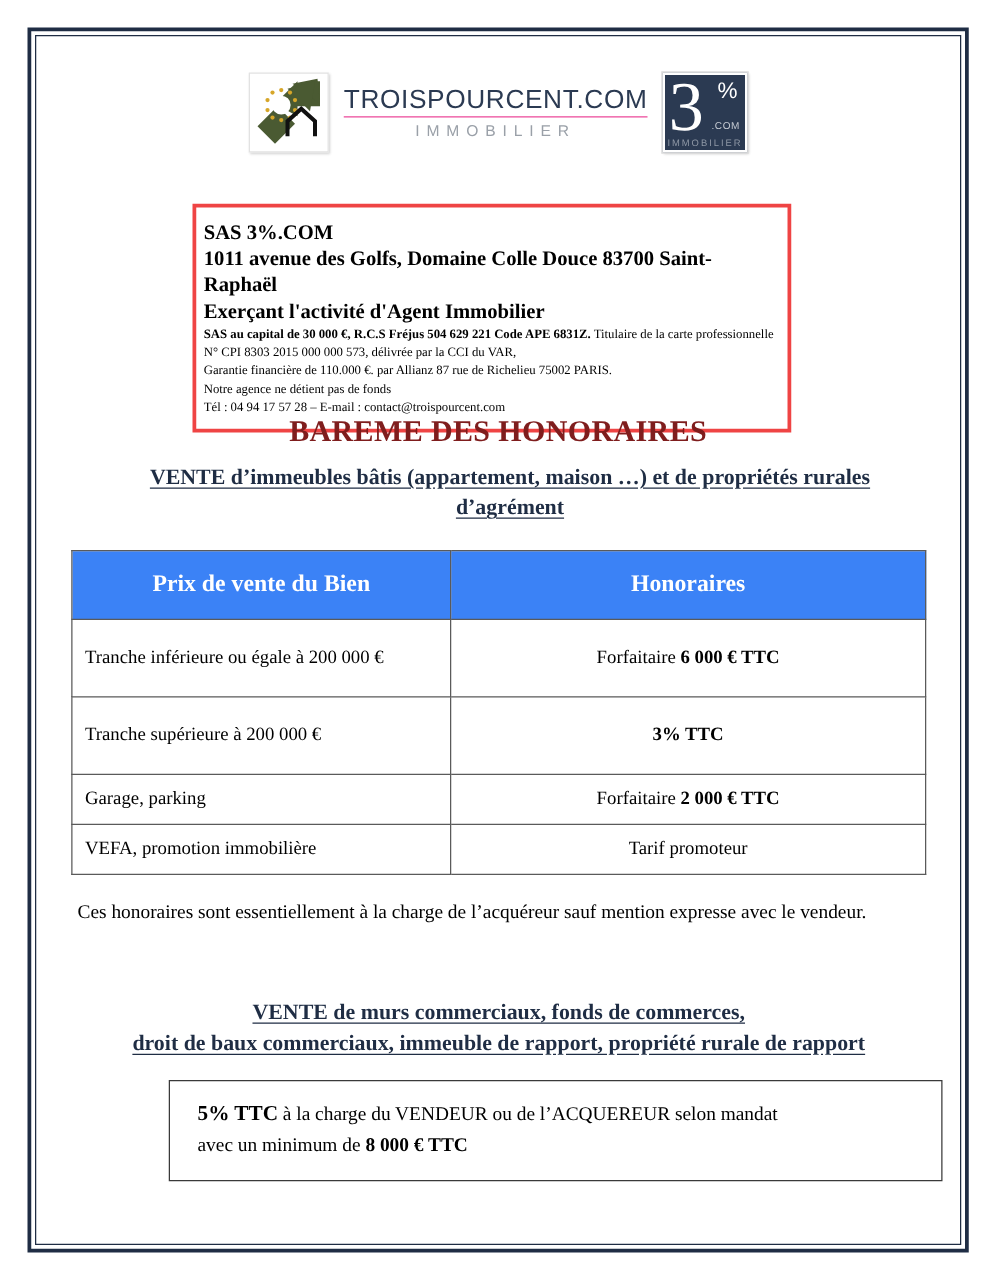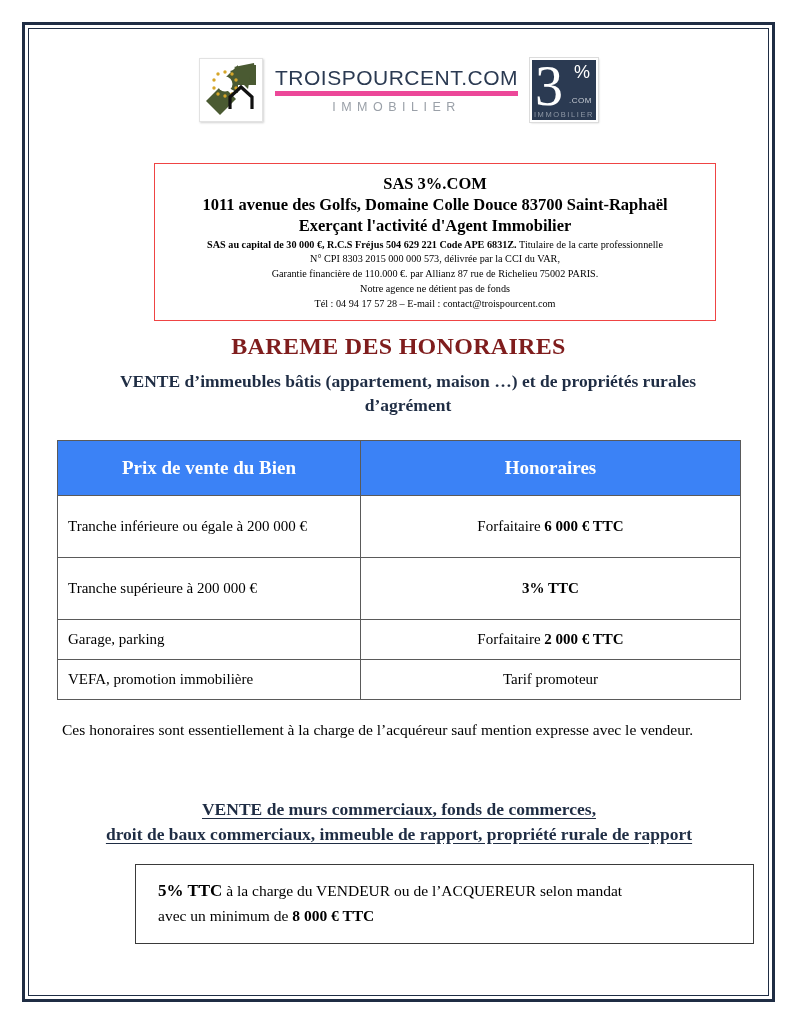--- a/index.html
+++ b/index.html
@@ -68,21 +68,21 @@
     display: flex;
     flex-direction: column;
     justify-content: center;
     line-height: 1;
   }
   .wordmark-top {
     font-family: "Liberation Sans", sans-serif;
     font-size: 21px;
     color: #2b3a52;
     letter-spacing: .5px;
-    border-bottom: 5px solid #ec4899;
+    border-bottom: 1px solid #ec4899;
     padding-bottom: 3px;
   }
   .wordmark-sub {
     font-family: "Liberation Sans", sans-serif;
     font-size: 12.5px;
     color: #9aa0a8;
     letter-spacing: 5.5px;
     text-align: center;
     padding-top: 5px;
   }
@@ -132,25 +132,25 @@
     font-size: 7.5px;
     color: #8f98a6;
     letter-spacing: 1.6px;
   }
 
   
   #company-box {
     position: absolute;
     left: 154px;
     top: 163px;
-    width: 562px;
-    border: 1px solid #ef4444;
+    width: 479px;
+    border: 3px solid #ef4444;
     box-sizing: border-box;
     padding: 9px 6px 8px;
-    text-align: center;
+    text-align: left;
   }
   .co-line-1 {
     font-size: 16.5px;
     font-weight: bold;
     line-height: 1.28;
   }
   .co-line-2 {
     font-size: 16.5px;
     font-weight: bold;
     line-height: 1.28;
@@ -182,20 +182,21 @@
   #section-title-1 {
     position: absolute;
     left: 78px;
     top: 369px;
     width: 660px;
     text-align: center;
     font-size: 17.5px;
     font-weight: bold;
     color: #1f2d44;
     line-height: 1.38;
+    text-decoration: underline;
     text-underline-offset: 3px;
   }
 
   
   #fee-table {
     position: absolute;
     left: 57px;
     top: 440px;
     width: 683px;
     border-collapse: collapse;

